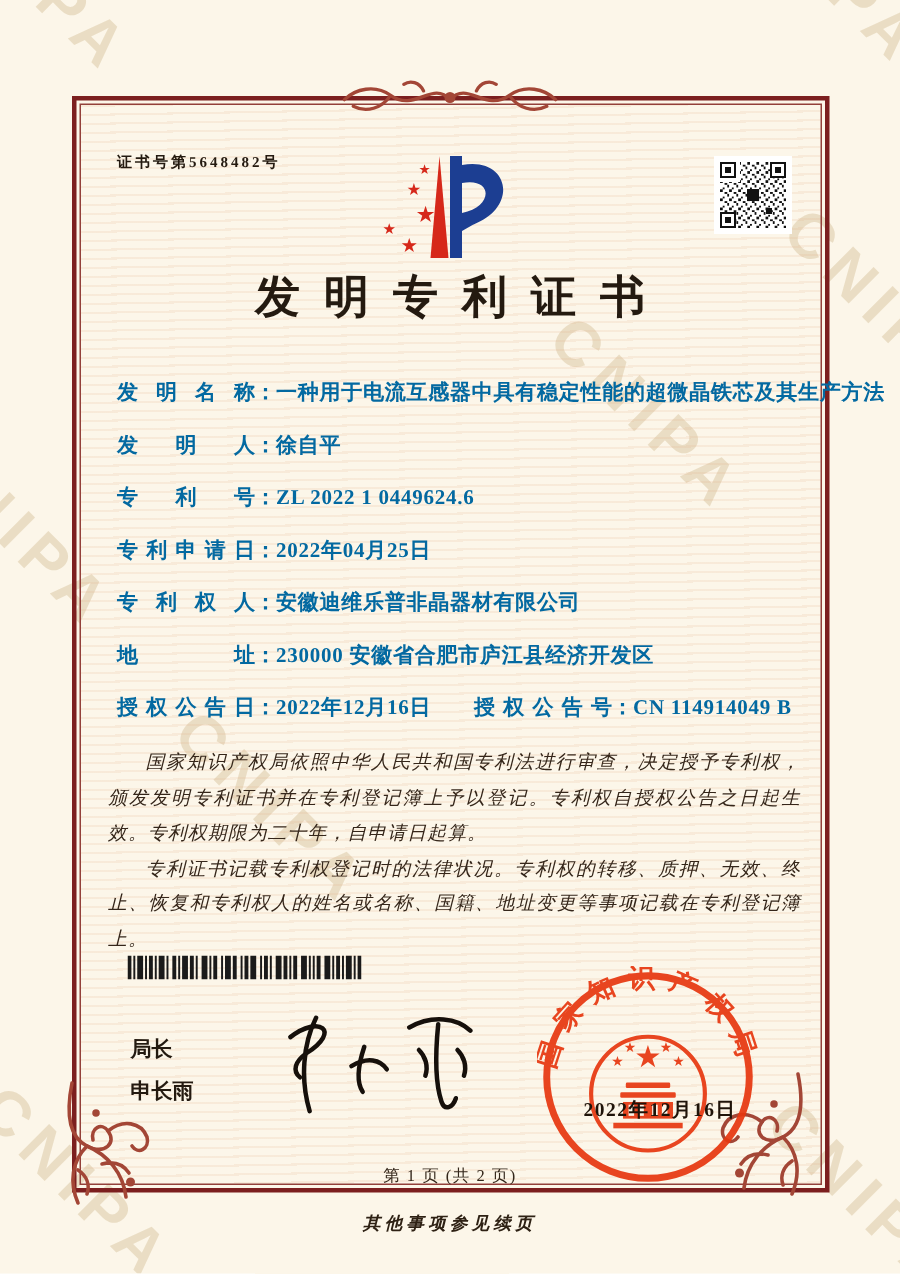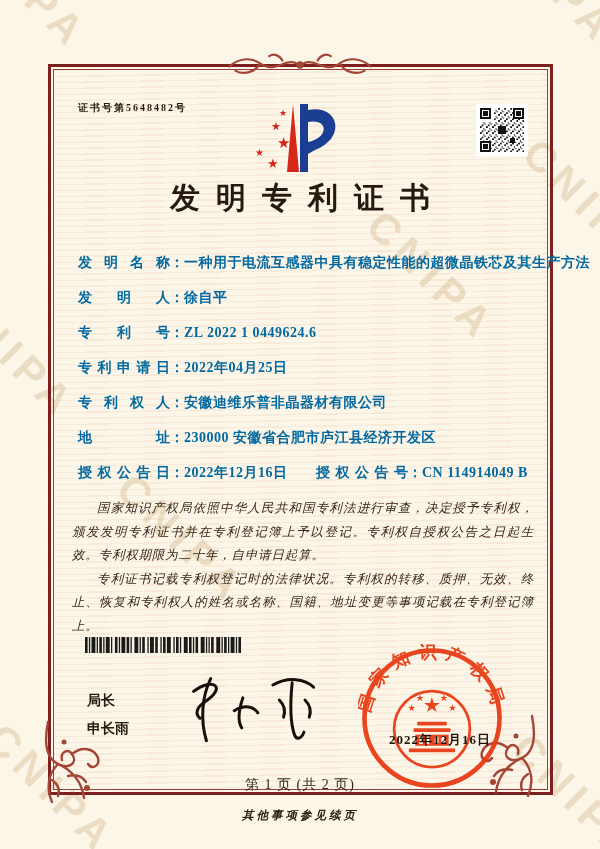--- a/index.html
+++ b/index.html
@@ -67,21 +67,21 @@
     font-size:14px;font-weight:bold;color:#241a10;line-height:28px;
   }
   .signature{position:absolute;left:180px;top:670px;}
   .seal{position:absolute;left:358px;top:644px;width:148px;height:148px;}
   .seal-date{
     position:absolute;left:370px;top:731px;width:140px;text-align:center;
     font-size:13px;font-weight:bold;letter-spacing:1px;color:#1f1309;z-index:6;
   }
   .page-info{
     position:absolute;left:0;top:776px;width:600px;text-align:center;
-    font-size:14px;color:#33261a;letter-spacing:1px;
+    font-size:11px;color:#33261a;letter-spacing:1px;
   }
   .footer-note{
     position:absolute;left:0;top:808px;width:600px;text-align:center;
     font-size:11.5px;font-weight:bold;color:#2e2114;letter-spacing:3px;font-style:italic;
   }
 </style>
 </head>
 <body>
 
 <div class="page">

